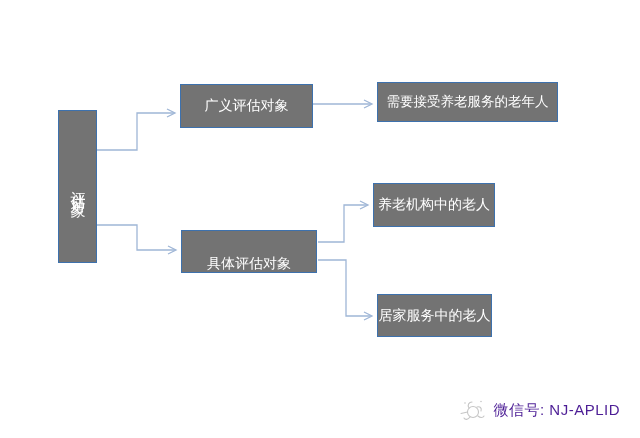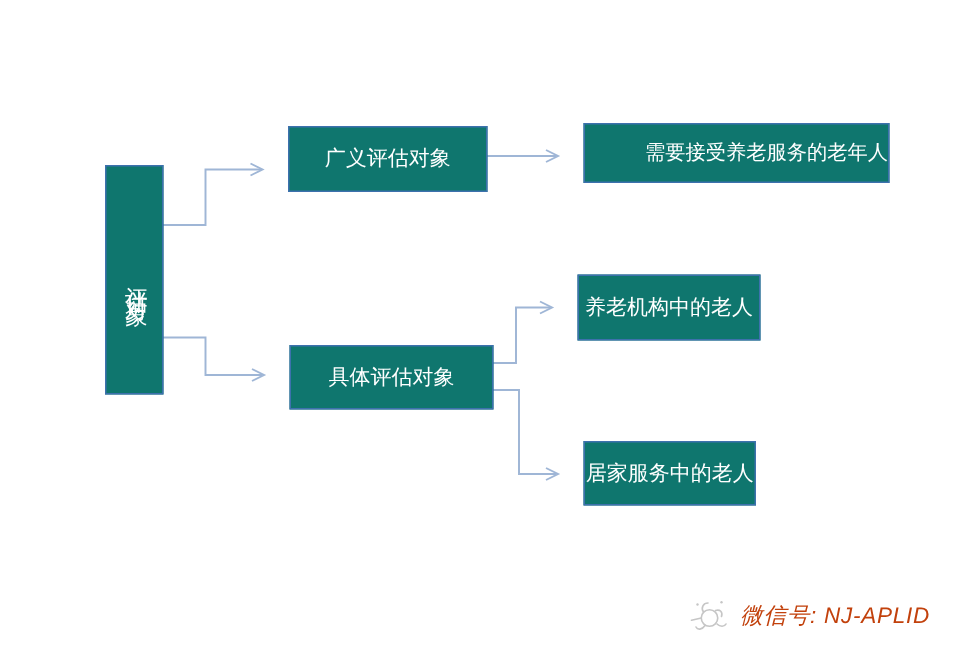--- a/index.html
+++ b/index.html
@@ -18,57 +18,55 @@
   .connectors {
     position: absolute;
     left: 0;
     top: 0;
     width: 640px;
     height: 438px;
     pointer-events: none;
   }
   .node {
     position: absolute;
-    background: #0f766e;
+    background: #737373;
     border: 1px solid #3d71ad;
     box-sizing: border-box;
     color: #ffffff;
     display: flex;
     align-items: center;
     justify-content: center;
     text-align: center;
     font-size: 14px;
     line-height: 1.25;
-    margin-left: 12px;
   }
   .vnode-label {
     writing-mode: vertical-rl;
     text-orientation: upright;
     letter-spacing: 4px;
     font-size: 15px;
   }
   #n-root   { left: 58px;  top: 110px; width: 39px;  height: 153px; }
   #n-broad  { left: 180px; top: 84px;  width: 133px; height: 44px; }
-  #n-need   { left: 377px; top: 82px;  width: 204px; height: 40px; font-size: 13.5px; justify-content: flex-end; }
-  #n-spec   { left: 181px; top: 230px; width: 136px; height: 43px; }
+  #n-need   { left: 377px; top: 82px;  width: 181px; height: 40px; font-size: 13.5px; }
+  #n-spec   { left: 181px; top: 230px; width: 136px; height: 43px; align-items: flex-end; }
   #n-inst   { left: 373px; top: 183px; width: 122px; height: 44px; }
   #n-home   { left: 377px; top: 294px; width: 115px; height: 43px; }
   .footer {
     position: absolute;
     right: 20px;
     bottom: 13px;
     display: flex;
     align-items: center;
     gap: 6px;
   }
   .footer-text {
-    color: #c2410c;
+    color: #4c1d95;
     font-size: 15px;
     letter-spacing: 0.5px;
-    font-style: italic;
   }
 </style>
 </head>
 <body>
 
 <div class="canvas">
 
   <svg class="connectors" viewBox="0 0 640 438" xmlns="http://www.w3.org/2000/svg">
     <defs>
       <marker id="arrow" markerWidth="12" markerHeight="12" refX="8" refY="5" orient="auto" markerUnits="userSpaceOnUse">

